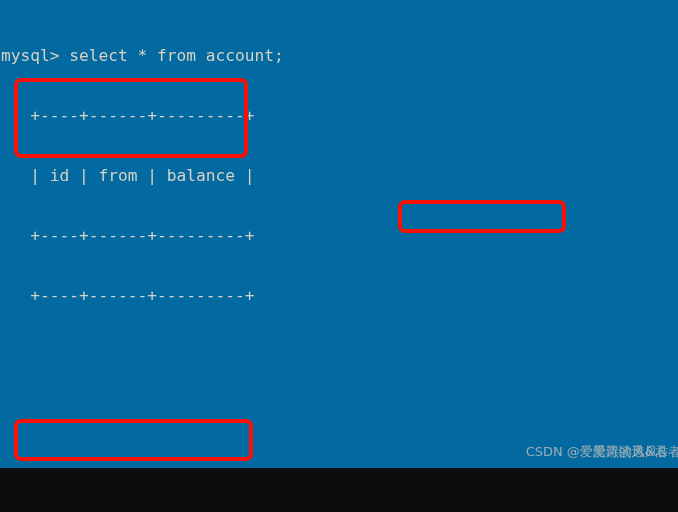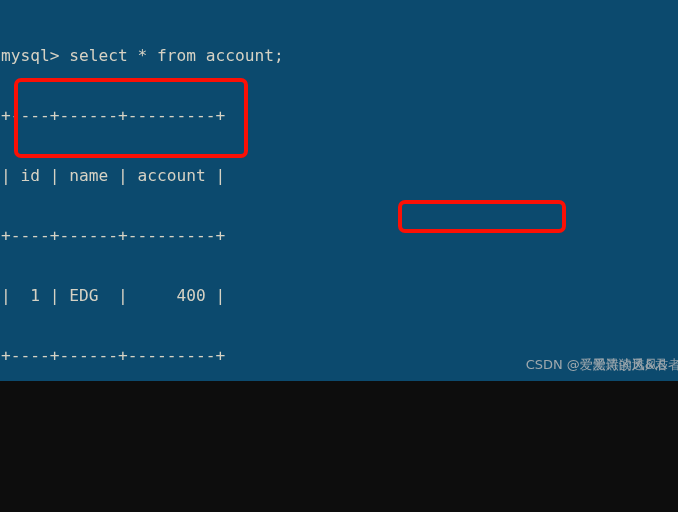--- a/index.html
+++ b/index.html
@@ -3,28 +3,29 @@
 <meta charset="utf-8">
 <style>
   html, body {
     margin: 0;
     padding: 0;
     background: #0d0d0d;
   }
   #terminal {
     position: relative;
     width: 678px;
-    height: 381px;
-    background: #0c4a6e;
+    height: 468px;
+    background: #0369a1;
     overflow: hidden;
     font-family: "DejaVu Sans Mono", "Liberation Mono", monospace;
     font-size: 16.2px;
     line-height: 20px;
     color: #d6d2c4;
     letter-spacing: 0px;
+    text-align: center;
   }
   #console-lines {
     position: absolute;
     left: 1px;
     top: 6px;
     white-space: pre;
   }
   .line {
     height: 20px;
     white-space: pre;
@@ -62,23 +63,22 @@
   }
 </style>
 </head>
 <body>
 
 <div id="terminal">
 
   <div id="console-lines">
     <div class="line">mysql&gt; select * from account;</div>
     <div class="line">+----+------+---------+</div>
-    <div class="line">| id | name | account |</div>
+    <div class="line">| id | from | balance |</div>
     <div class="line">+----+------+---------+</div>
-    <div class="line">|  1 | EDG  |     400 |</div>
     <div class="line">+----+------+---------+</div>
     
     
     
     
     
     
     
     
     

